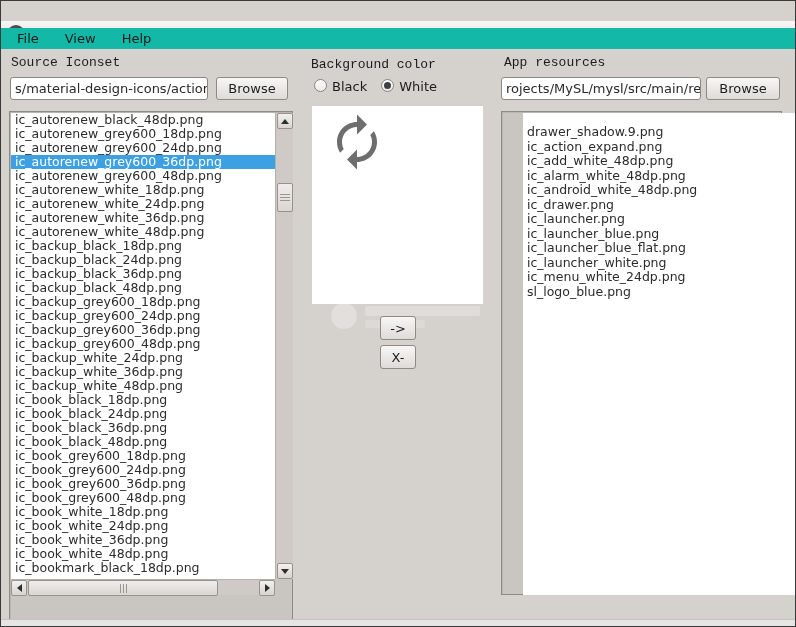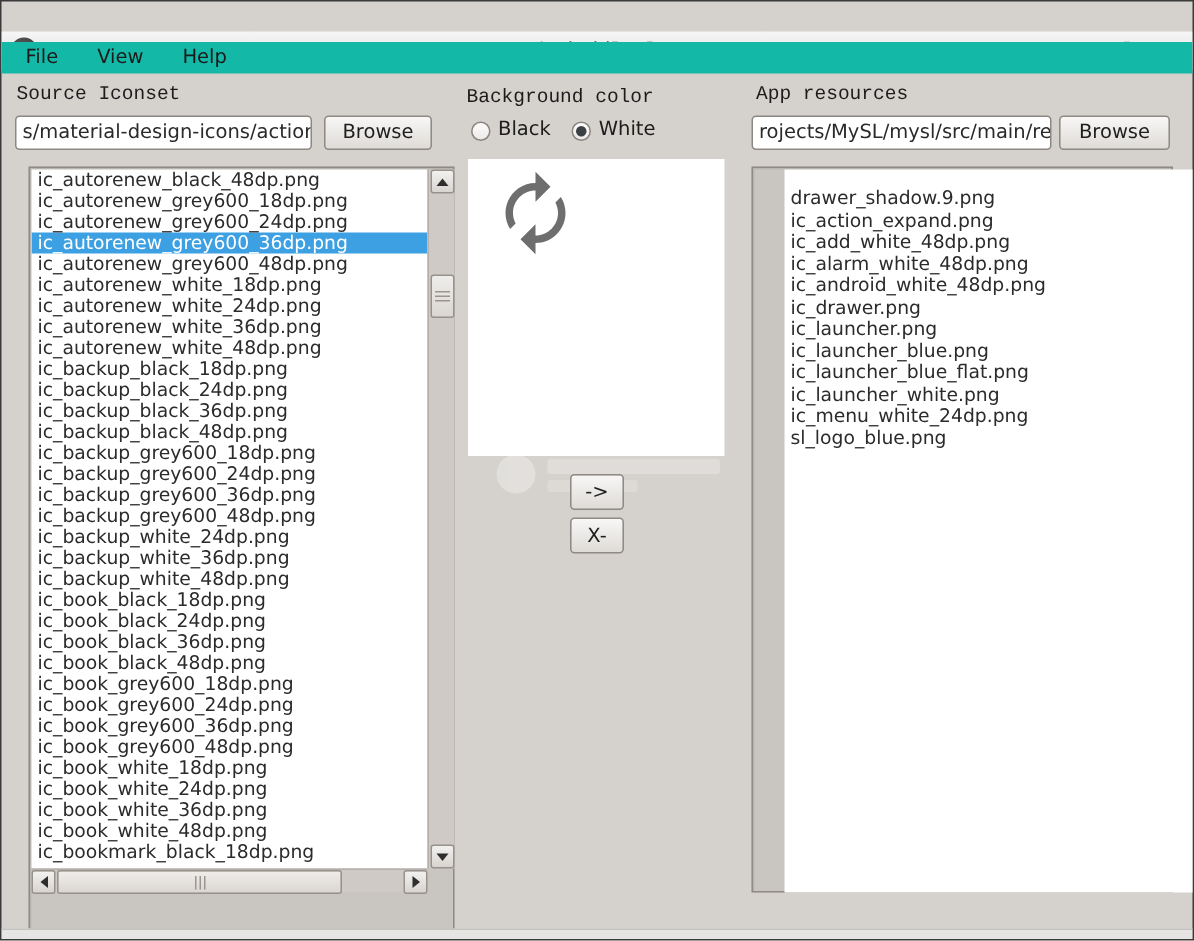--- a/index.html
+++ b/index.html
@@ -63,21 +63,21 @@
   .tri-left{width:0;height:0;border-top:4px solid transparent;border-bottom:4px solid transparent;border-right:5px solid #2e2e2e;}
   .tri-right{width:0;height:0;border-top:4px solid transparent;border-bottom:4px solid transparent;border-left:5px solid #2e2e2e;}
   .sb-thumb{position:absolute;background:linear-gradient(#efedeb,#dad6d2);border:1px solid #97928c;border-radius:2px;
     display:flex;align-items:center;justify-content:center;}
   .grip-h{display:flex;flex-direction:column;gap:2px;}
   .grip-h i{display:block;width:10px;height:1px;background:#9a958f;}
   .grip-v{display:flex;flex-direction:row;gap:2px;}
   .grip-v i{display:block;width:1px;height:9px;background:#9a958f;}
   
   .radio-row{position:absolute;display:flex;align-items:center;gap:14px;font-size:13px;color:#1c1c1c;}
-  .radio{display:flex;align-items:flex-end;gap:5px;}
+  .radio{display:flex;align-items:flex-start;gap:5px;}
   .radio-circle{width:13px;height:13px;border-radius:50%;border:1px solid #8a857f;
     background:linear-gradient(#fdfdfd,#eceae8);display:flex;align-items:center;justify-content:center;}
   .radio-circle .dot{display:none;width:7px;height:7px;border-radius:50%;background:#3b4045;}
   .radio-circle.on .dot{display:block;}
   .preview-box{position:absolute;background:#ffffff;}
   .ghost{position:absolute;opacity:0.55;pointer-events:none;}
   .ghost .g-circle{position:absolute;left:0;top:0;width:26px;height:26px;border-radius:50%;background:rgba(255,255,255,0.55);}
   .ghost .g-bar{position:absolute;left:34px;top:3px;width:115px;height:10px;border-radius:2px;background:rgba(255,255,255,0.45);}
   .ghost .g-bar2{position:absolute;left:34px;top:17px;width:60px;height:8px;border-radius:2px;background:rgba(255,255,255,0.35);}
   .bottom-strip{position:absolute;left:0;bottom:0;width:100%;height:7px;background:#e7e5e3;border-top:1px solid #c6c2be;}
@@ -108,21 +108,21 @@
   <div class="menubar">
     <span class="menu-item">File</span>
     <span class="menu-item">View</span>
     <span class="menu-item">Help</span>
   </div>
 
   <div class="panel-label" style="left:10px;top:54px;">Source Iconset</div>
   <div class="path-field" style="left:9px;top:76px;width:198px;">s/material-design-icons/action</div>
   <div class="btn" style="left:215px;top:76px;width:72px;">Browse</div>
 
-  <div class="listbox" style="left:18px;top:110px;width:284px;height:509px;">
+  <div class="listbox" style="left:8px;top:110px;width:284px;height:509px;">
     <div class="list-inner" style="left:1px;top:1px;width:264px;height:466px;border:none;">
         <div class="list-item">ic_autorenew_black_48dp.png</div>
         <div class="list-item">ic_autorenew_grey600_18dp.png</div>
         <div class="list-item">ic_autorenew_grey600_24dp.png</div>
         <div class="list-item selected">ic_autorenew_grey600_36dp.png</div>
         <div class="list-item">ic_autorenew_grey600_48dp.png</div>
         <div class="list-item">ic_autorenew_white_18dp.png</div>
         <div class="list-item">ic_autorenew_white_24dp.png</div>
         <div class="list-item">ic_autorenew_white_36dp.png</div>
         <div class="list-item">ic_autorenew_white_48dp.png</div>

